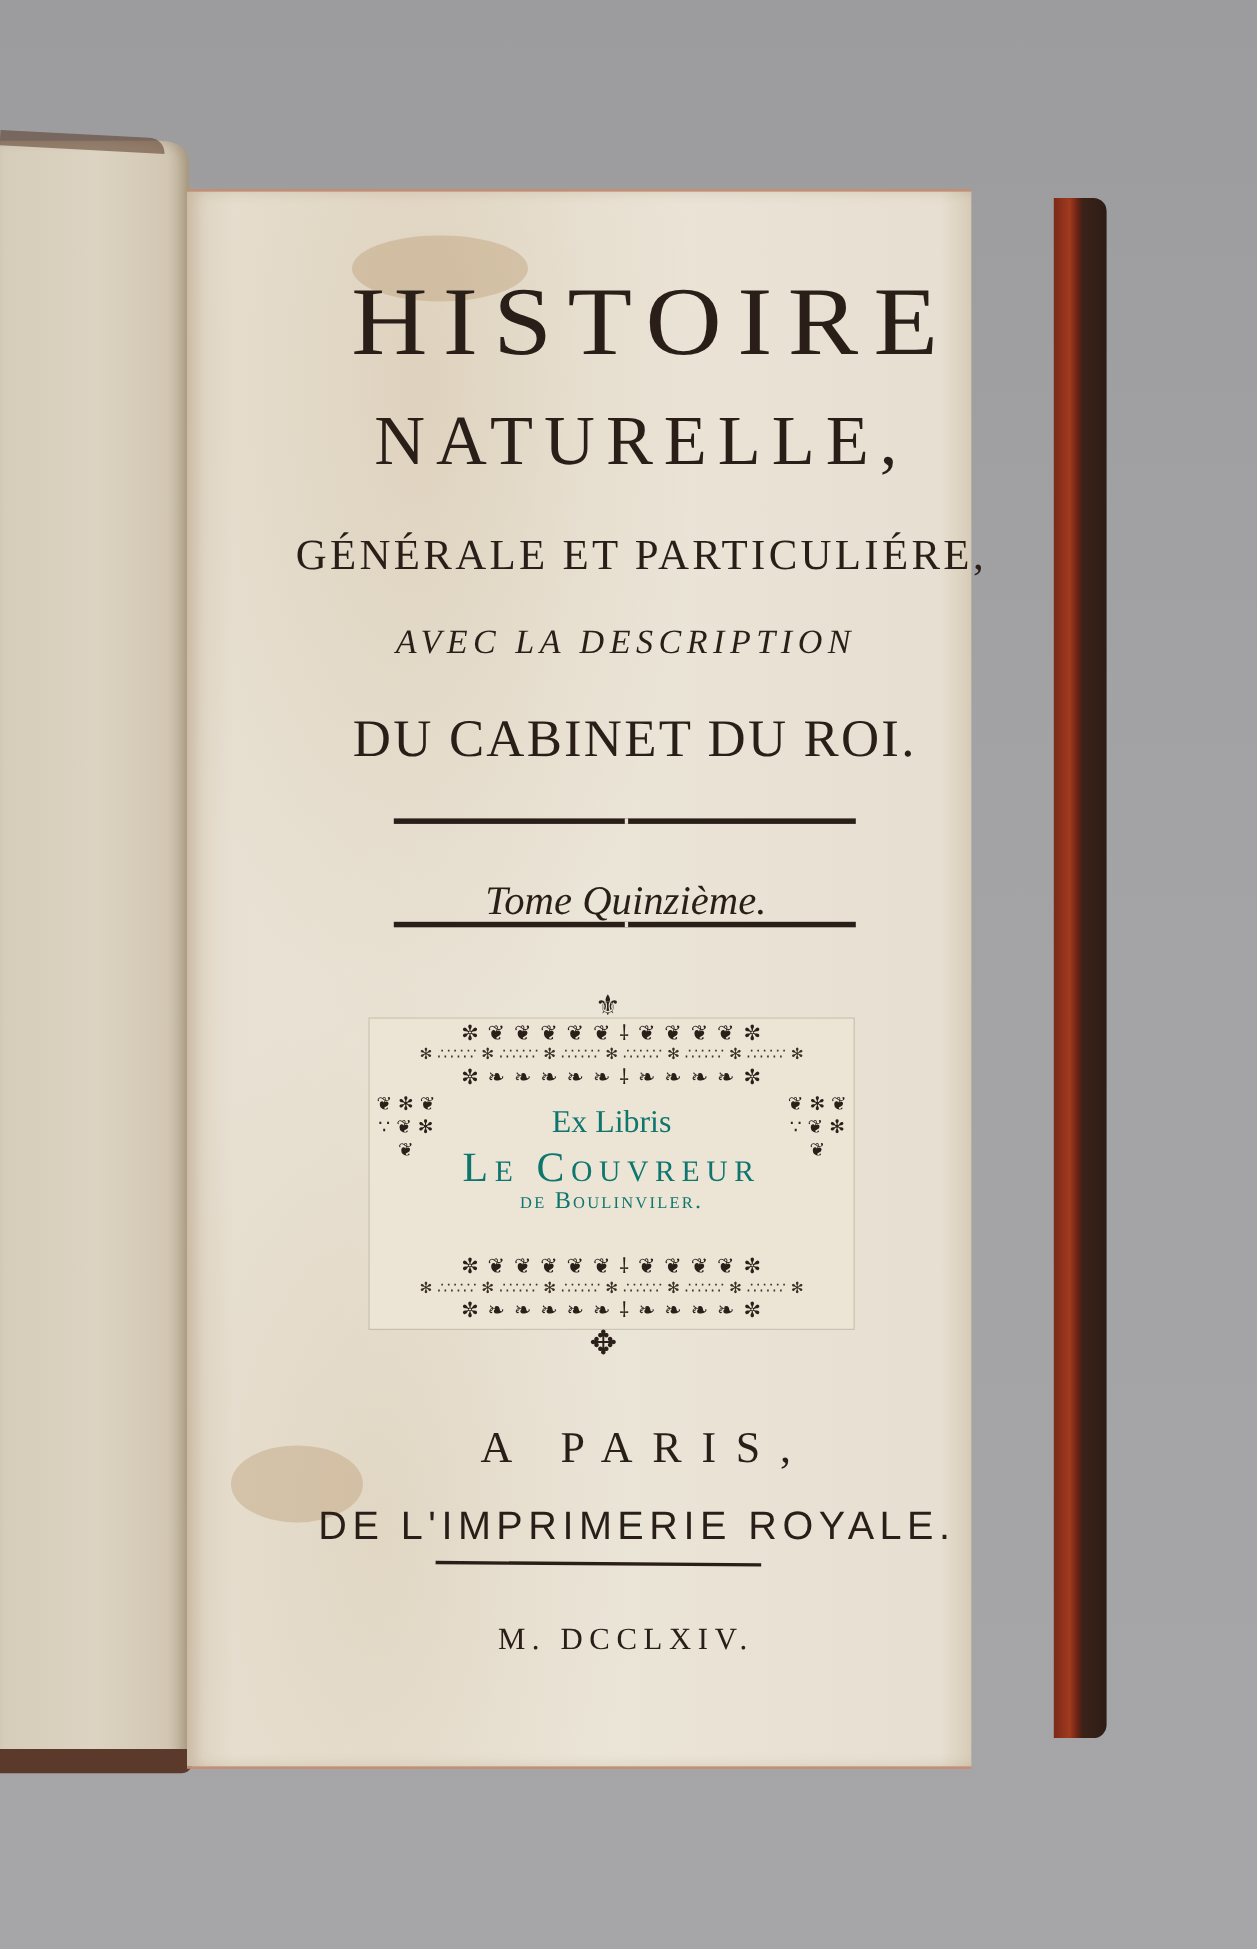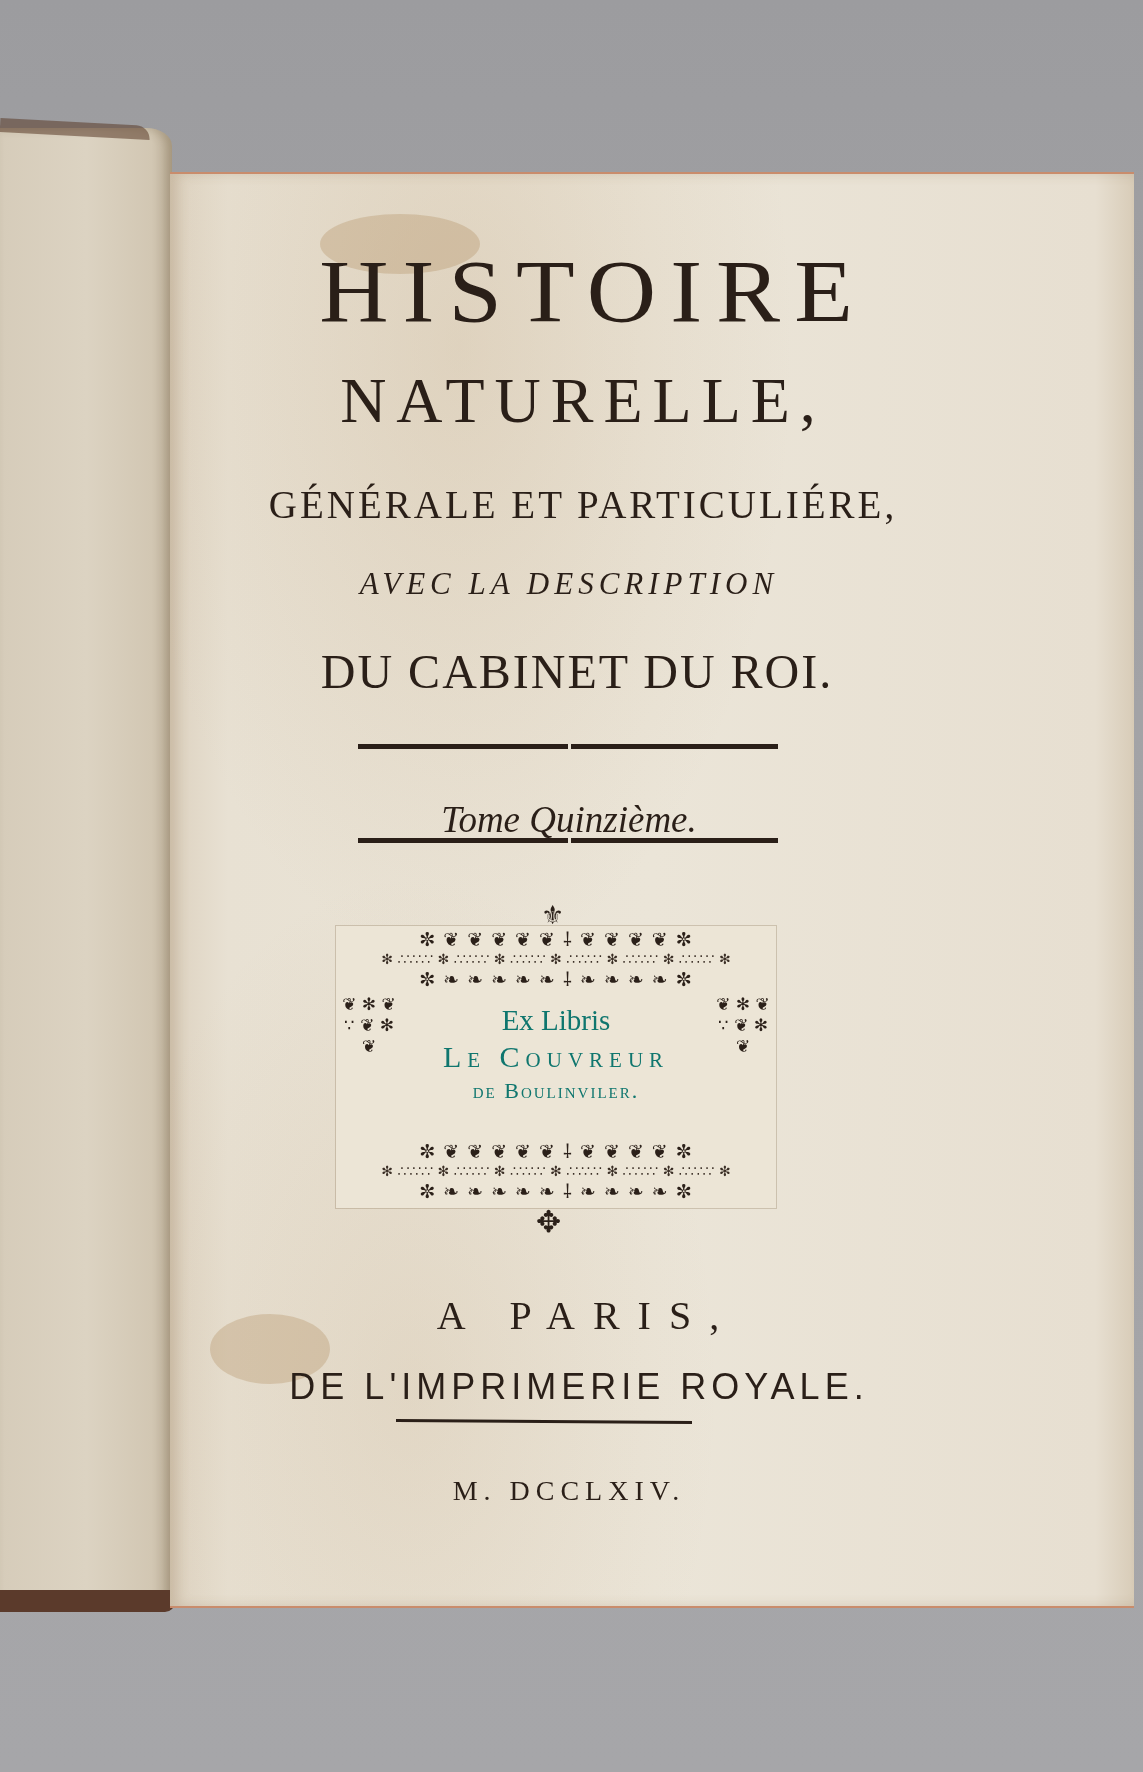--- a/index.html
+++ b/index.html
@@ -49,29 +49,30 @@
       top: 180px;
       width: 48px;
       height: 1400px;
       background: linear-gradient(90deg, #7a2a18 0%, #a23a20 30%, #6c2214 45%, #3a2219 55%, #2d1d16 100%);
       border-radius: 0 12px 12px 0;
     }
     .right-page {
       position: absolute;
       left: 170px;
       top: 172px;
-      width: 964px;
+      width: 674px;
       height: 1432px;
       background:
         radial-gradient(ellipse at 30% 12%, rgba(190,160,120,0.25) 0%, rgba(0,0,0,0) 35%),
         radial-gradient(ellipse at 25% 85%, rgba(190,160,120,0.18) 0%, rgba(0,0,0,0) 30%),
         linear-gradient(90deg, #ddd2c0 0%, #e8e1d3 6%, #ebe5d8 50%, #e7dfd1 96%, #d8ccb8 100%);
       border-top: 2px solid #c98c6c;
       border-bottom: 2px solid #c98c6c;
       box-shadow: inset 8px 0 12px rgba(120,90,50,0.18);
+      padding-left: 39px;
     }
     .tp {
       position: absolute;
       left: 0;
       width: 798px;
       text-align: center;
       color: #2a1f18;
       white-space: nowrap;
     }
     .title-1 {
@@ -200,21 +201,21 @@
     .plate-text {
       position: absolute;
       left: 70px;
       width: 300px;
       text-align: center;
       color: #0f766e;
       white-space: nowrap;
       font-family: "Liberation Serif", serif;
     }
     .pt-1 { top: 78px; font-size: 29px; }
-    .pt-2 { top: 114px; font-size: 30px; letter-spacing: 6px; font-variant: small-caps; }
+    .pt-2 { top: 114px; font-size: 38px; letter-spacing: 6px; font-variant: small-caps; }
     .pt-3 { top: 152px; font-size: 22px; letter-spacing: 2px; font-variant: small-caps; }
     .imprint-1 {
       top: 1118px;
       font-size: 40px;
       letter-spacing: 18px;
       font-family: "Liberation Serif", serif;
       padding-left: 18px;
     }
     .imprint-2 {
       top: 1192px;

